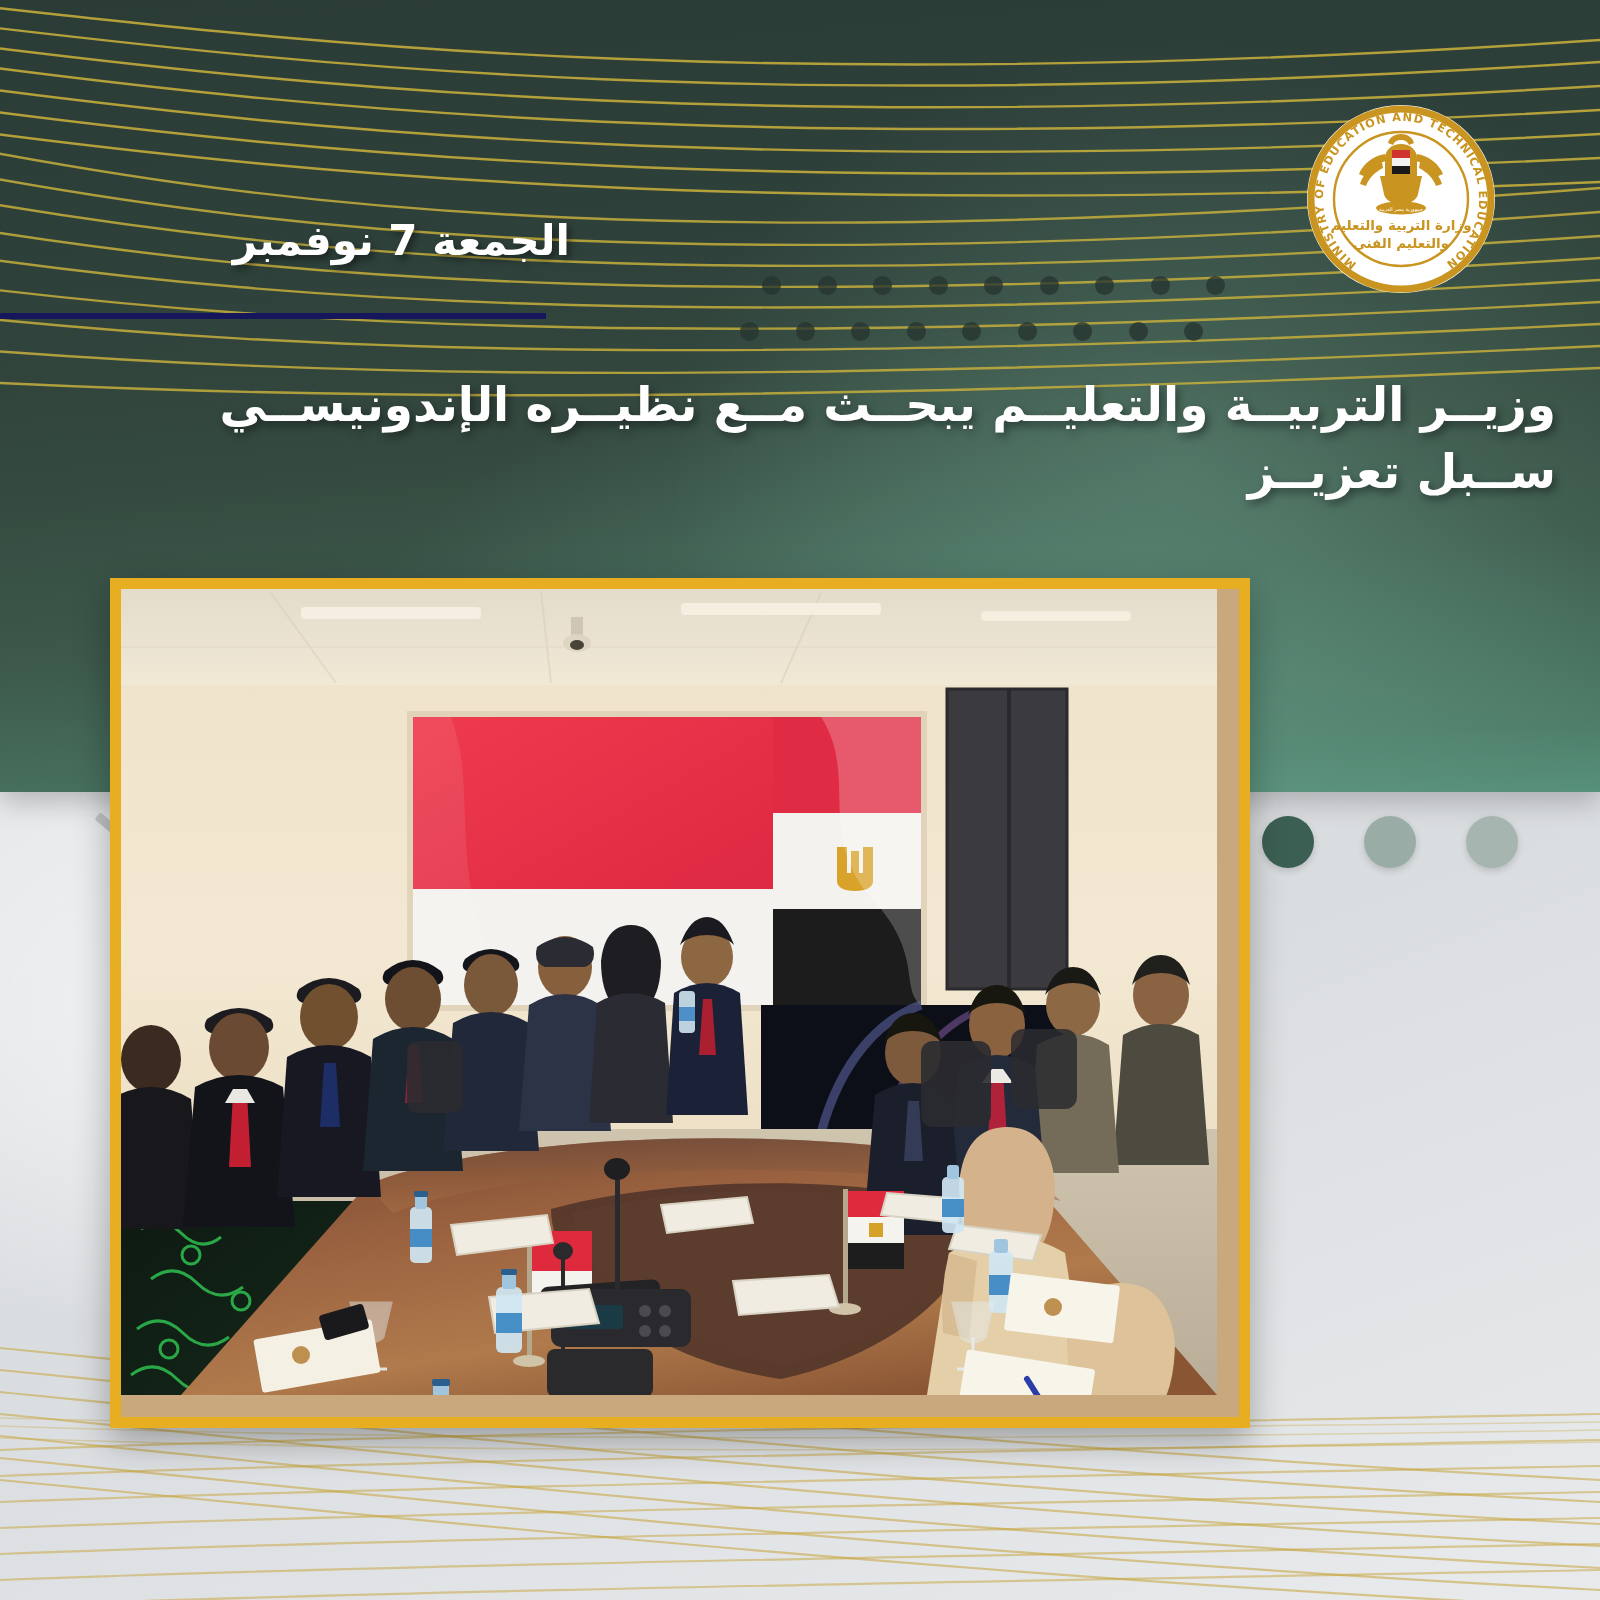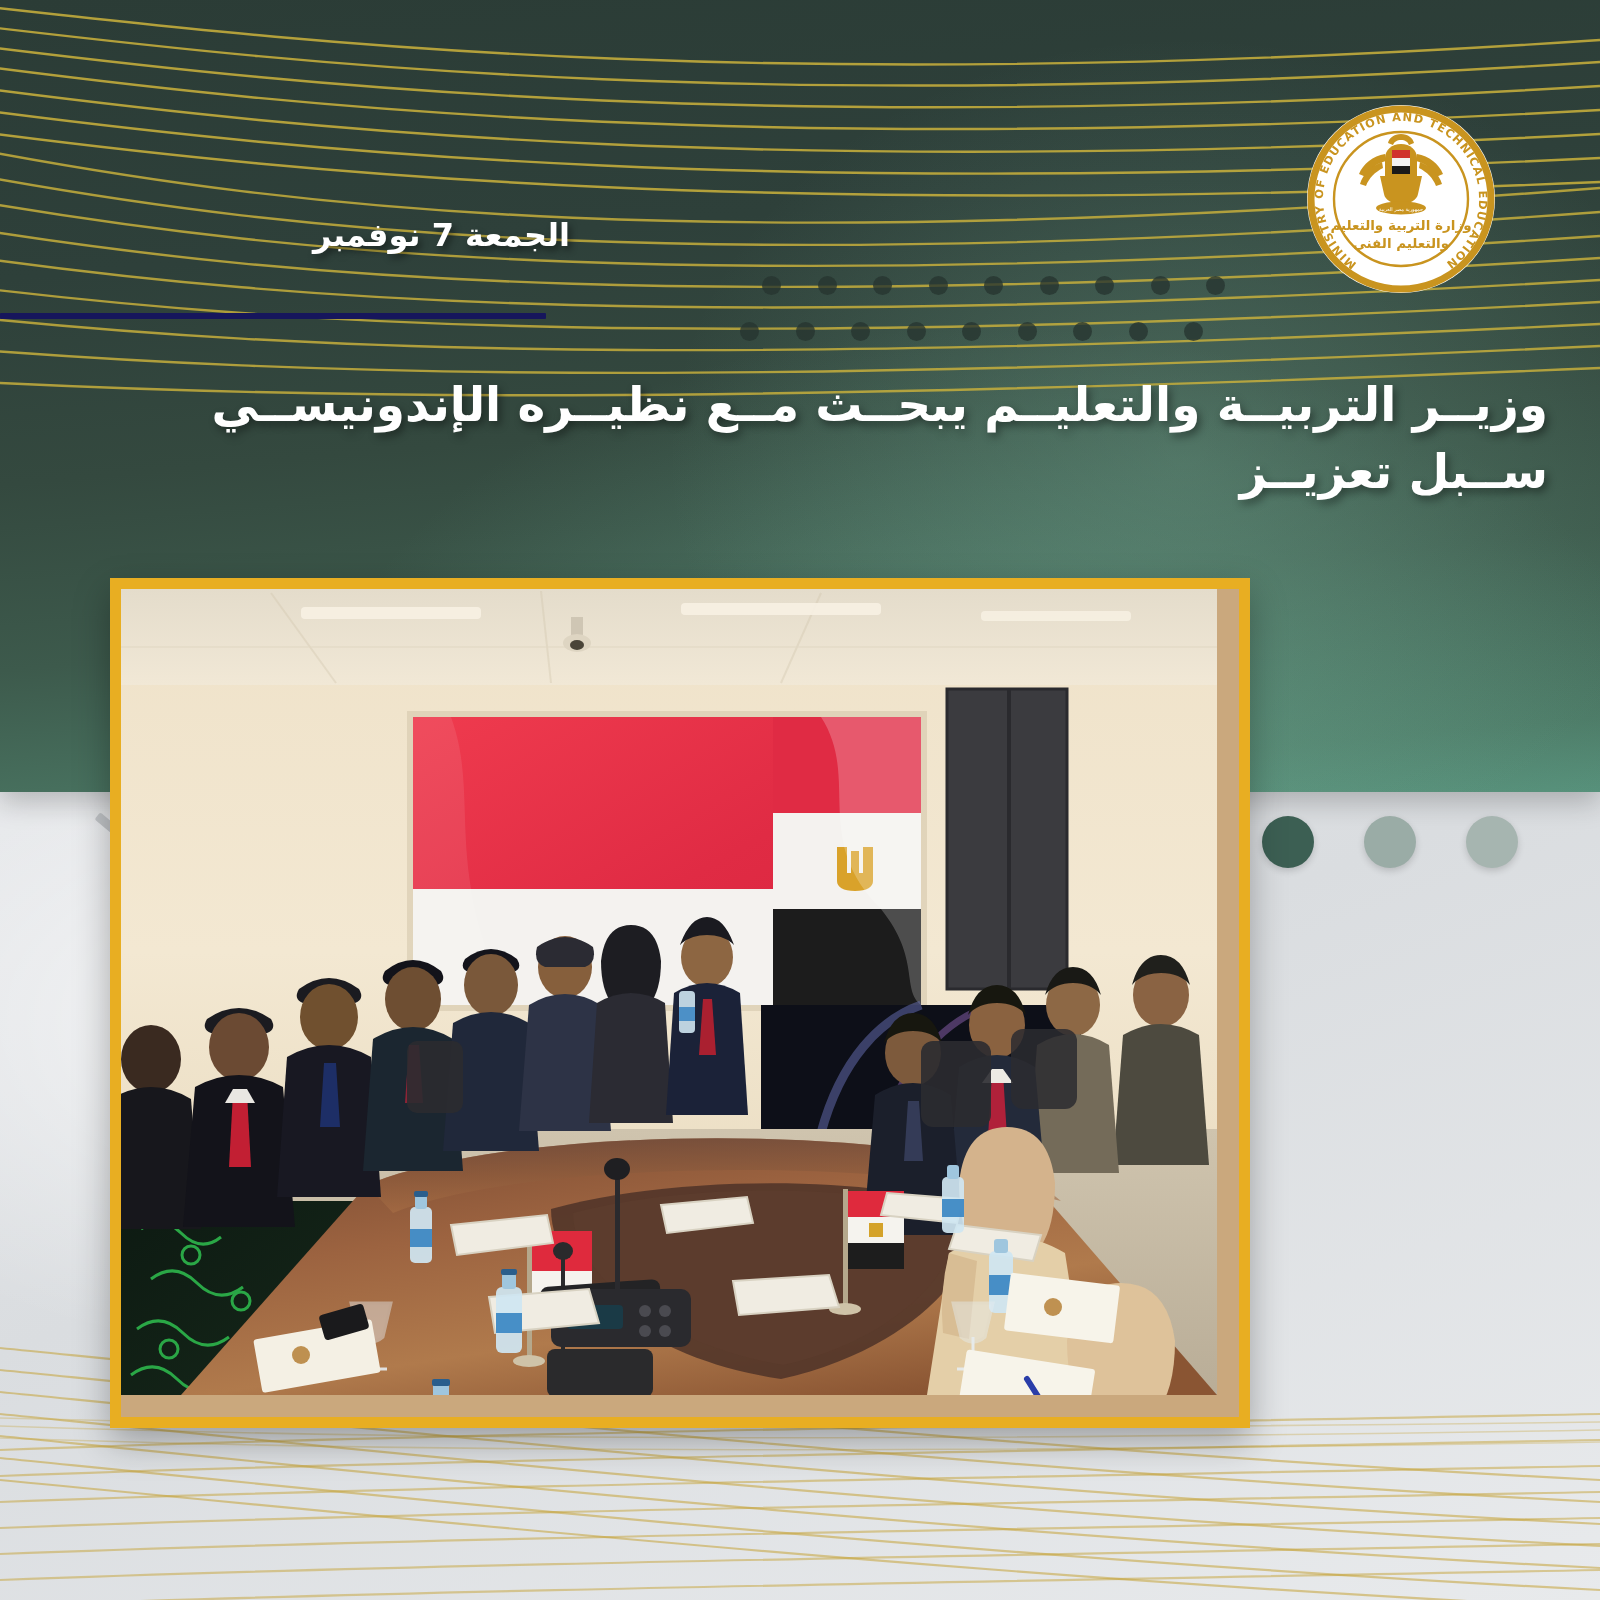--- a/index.html
+++ b/index.html
@@ -48,32 +48,32 @@
   .dot-grid .drow.offset{margin-left:-22px;}
   .dot-grid .d{width:19px;height:19px;border-radius:50%;background:#26352f;opacity:.78;}
 
   
   .logo-wrap{position:absolute;left:1258px;top:104px;width:190px;height:190px;margin-left:48px;}
   .logo-wrap svg{display:block;}
 
   
   .date-line{
     position:absolute;right:1030px;top:216px;
-    color:#ffffff;font-size:32px;font-weight:bold;
+    color:#ffffff;font-size:42px;font-weight:bold;
     letter-spacing:.5px;direction:rtl;white-space:nowrap;
     text-shadow:3px 4px 7px rgba(0,0,0,.45);
   }
   .date-rule{
     position:absolute;left:0;top:313px;width:546px;height:6px;
     background:#16165c;border-radius:1px;
   }
 
   
   .headline{
-    position:absolute;right:52px;top:372px;width:1466px;
+    position:absolute;right:44px;top:372px;width:1466px;
     direction:rtl;text-align:right;
     color:#ffffff;font-size:47px;font-weight:bold;line-height:1.42;
     text-shadow:3px 4px 8px rgba(0,0,0,.42);
   }
   .headline .l1{letter-spacing:.6px;}
   .headline .l2{letter-spacing:.2px;}
 
   
   .circles{position:absolute;left:1262px;top:816px;display:flex;gap:50px;}
   .circles .c{width:52px;height:52px;border-radius:50%;box-shadow:0 3px 7px rgba(0,0,0,.16);}

